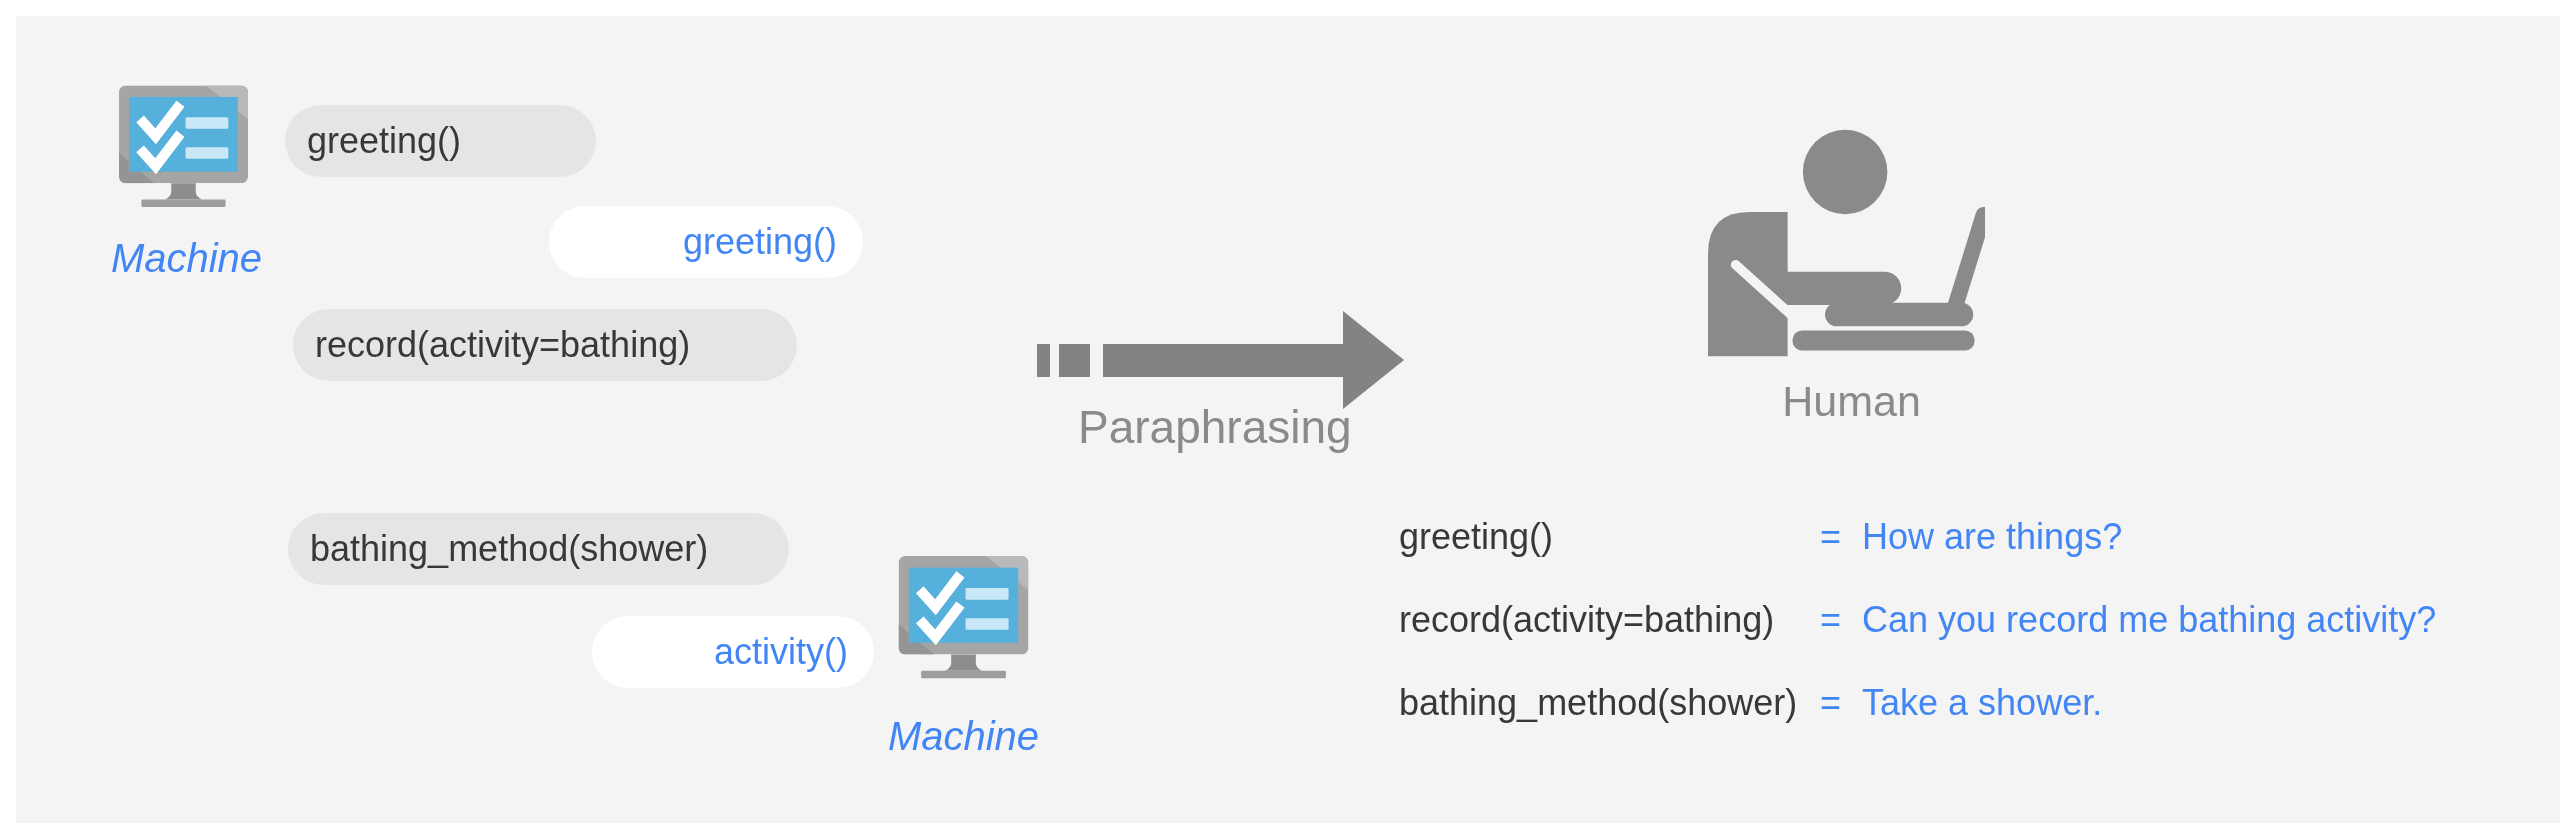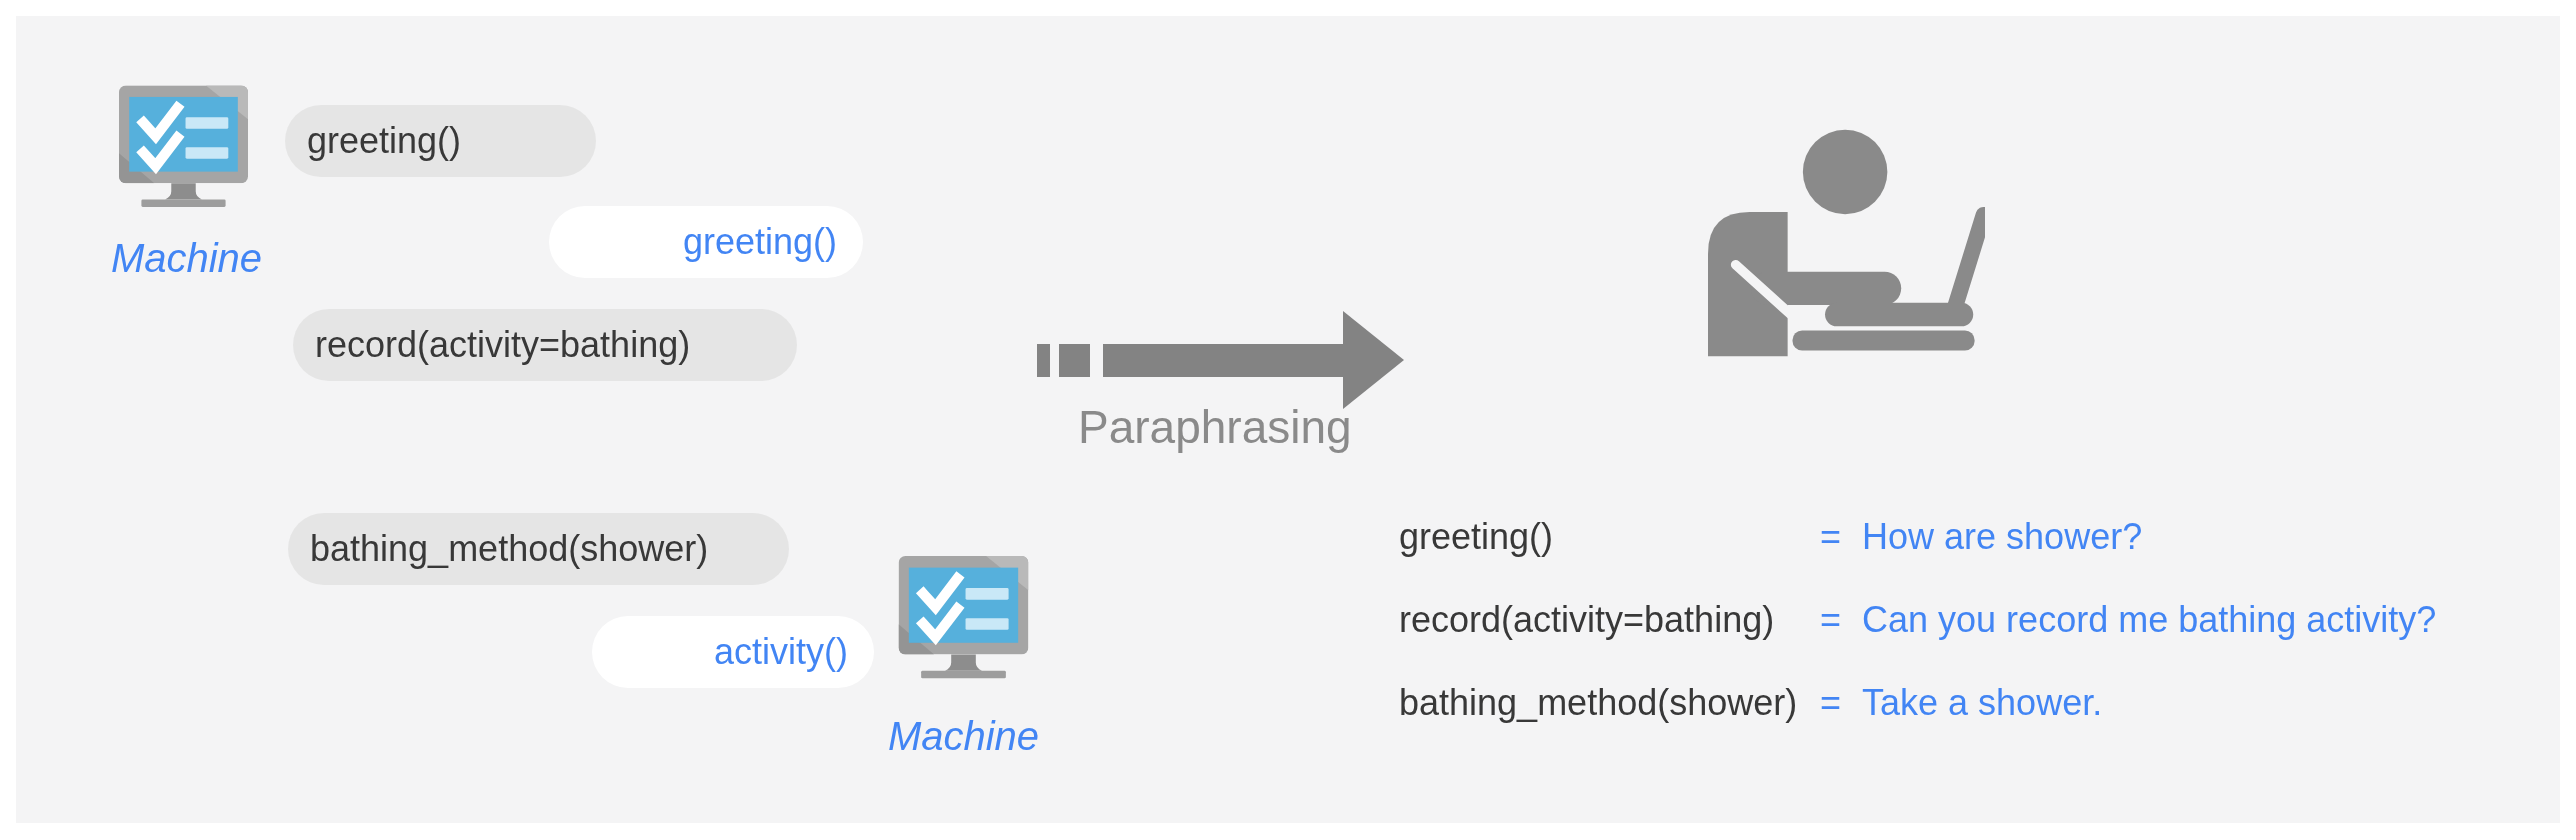--- a/index.html
+++ b/index.html
@@ -125,25 +125,26 @@
 
   <svg class="abs" style="left:1708px;top:129px;" width="277" height="232" viewBox="0 0 400 335">
     <circle class="f-gray" cx="198" cy="62" r="61"></circle>
     <path class="f-gray" d="M0,328 L0,180 Q0,120 60,120 L115,120 L115,328 Z"></path>
     <rect class="f-gray" x="62" y="206" width="217" height="48" rx="24"></rect>
     <line class="s-panel" x1="40" y1="196" x2="122" y2="270" stroke-width="14" stroke-linecap="round"></line>
     <line class="s-gray" x1="398" y1="124" x2="354" y2="266" stroke-width="23" stroke-linecap="round"></line>
     <rect class="f-gray" x="169" y="251" width="214" height="34" rx="17"></rect>
     <rect class="f-gray" x="122" y="291" width="263" height="29" rx="14"></rect>
   </svg>
+  <div class="gray-label" style="left:1713px;top:377px;width:277px;font-size:43px;text-align:center;">Human</div>
 
   <div class="map-row" style="top:513px;">
     <span class="code">greeting()</span>
     <span class="eq">=</span>
-    <span class="nl">How are shower?</span>
+    <span class="nl">How are things?</span>
   </div>
   <div class="map-row" style="top:596px;">
     <span class="code">record(activity=bathing)</span>
     <span class="eq">=</span>
     <span class="nl">Can you record me bathing activity?</span>
   </div>
   <div class="map-row" style="top:679px;">
     <span class="code">bathing_method(shower)</span>
     <span class="eq">=</span>
     <span class="nl">Take a shower.</span>

